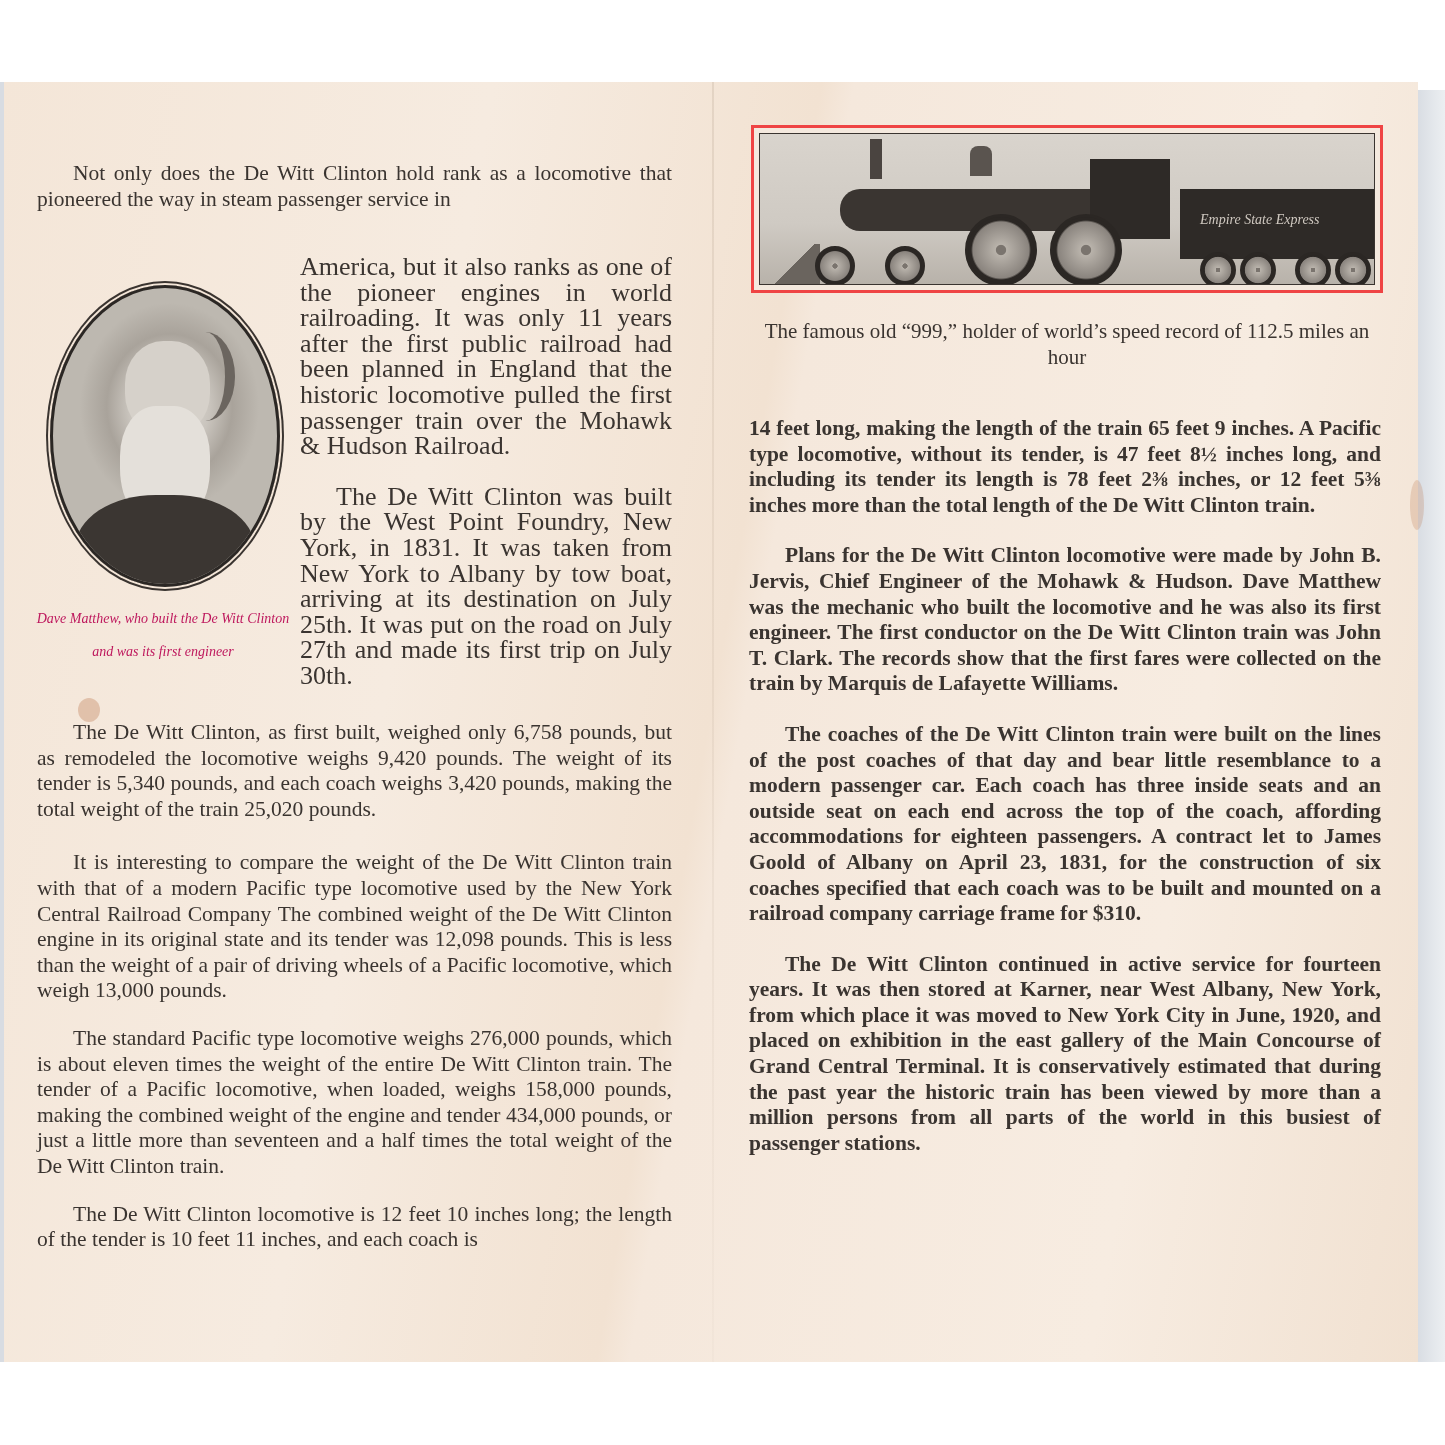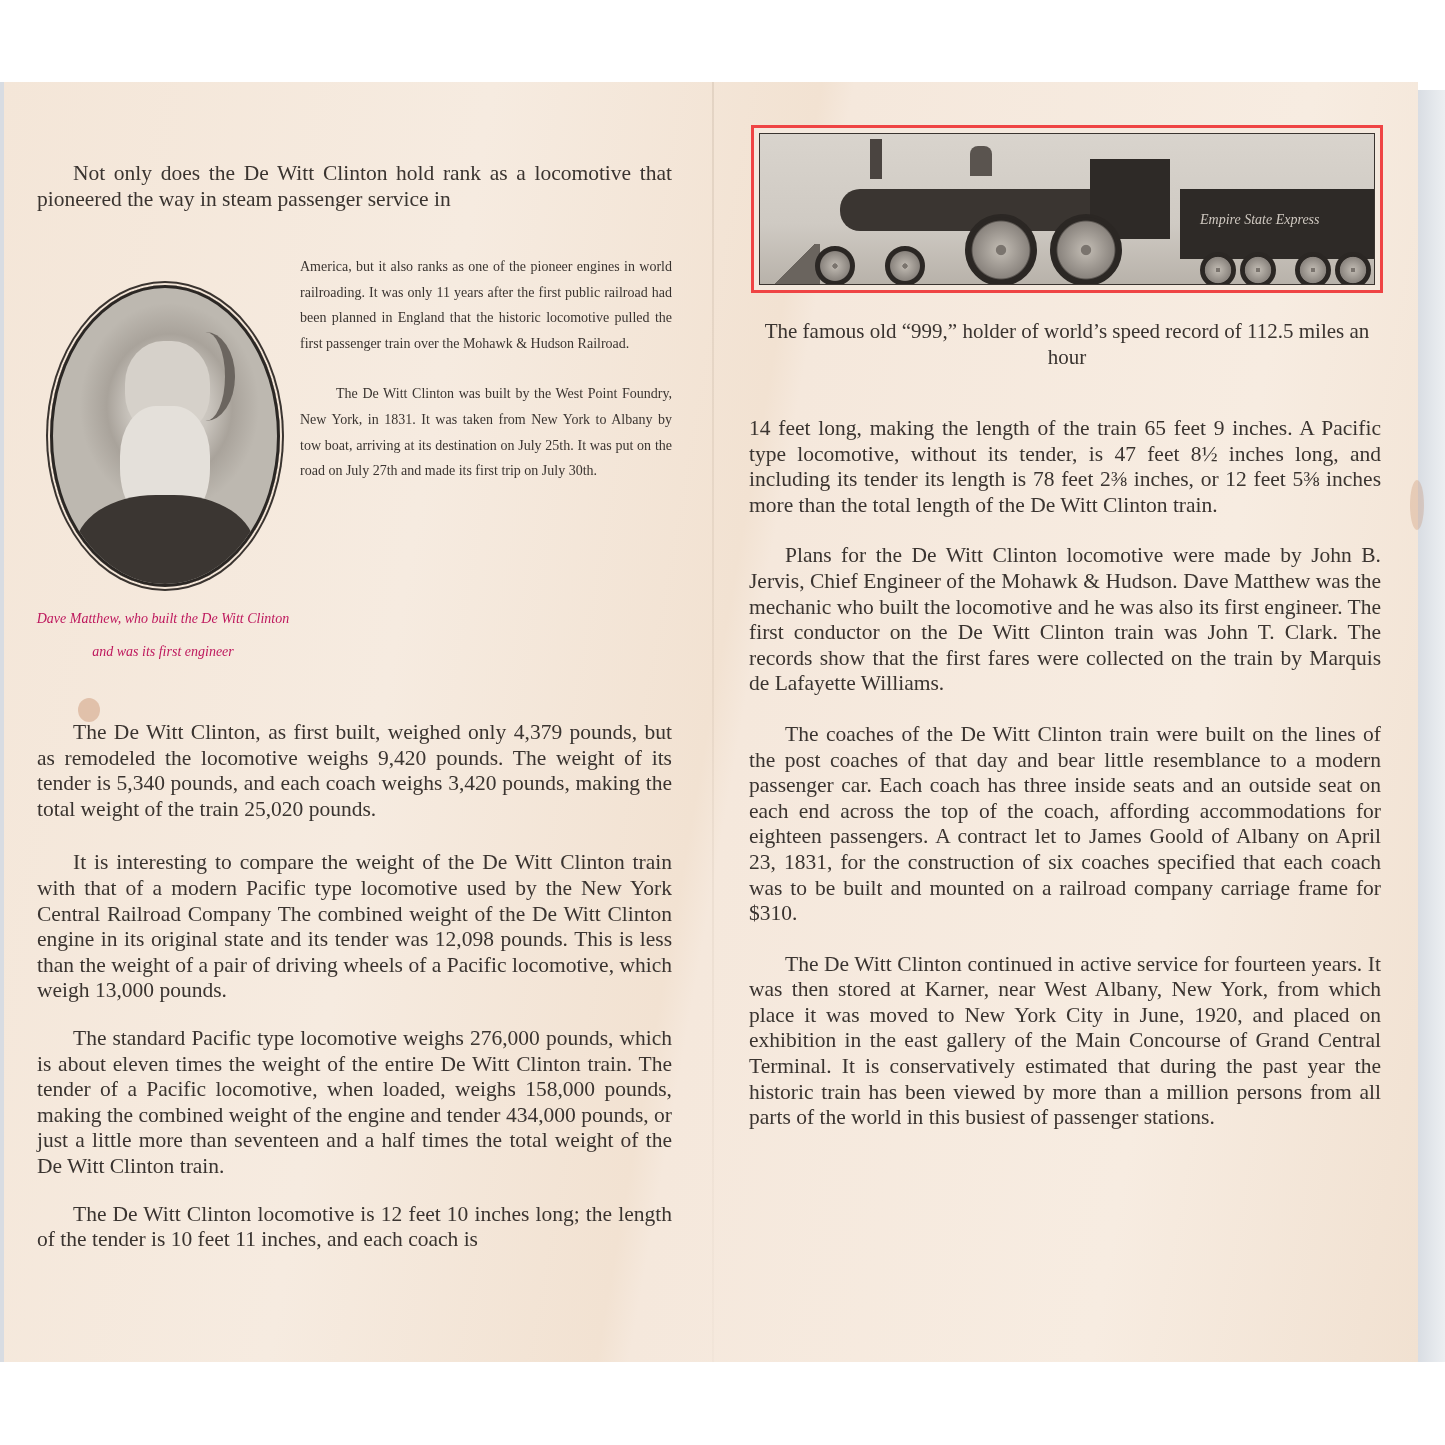--- a/index.html
+++ b/index.html
@@ -51,21 +51,21 @@
     position: absolute; left: 55%; top: 15%; width: 22%; height: 30%;
     border-right: 10px solid #6b655f; border-radius: 50%;
   }
   .caption-left {
     position: absolute; left: 32px; top: 602px; width: 262px; text-align: center;
     font-style: italic; font-size: 14px; line-height: 33px; color: #be185d;
   }
 
   .left-top { position: absolute; left: 37px; top: 124px; width: 635px; font-size: 21.5px; line-height: 25.6px; text-align: justify; }
   .left-top p { margin: 0; text-indent: 36px; }
-  .wrap-text { position: absolute; left: 300px; top: 254px; width: 372px; font-size: 14px; line-height: 25.6px; text-align: justify; }
+  .wrap-text { position: absolute; left: 300px; top: 254px; width: 372px; font-size: 26px; line-height: 25.6px; text-align: justify; }
   .wrap-text p { margin: 0; }
 
   .train-frame {
     position: absolute; left: 751px; top: 125px; width: 632px; height: 168px;
     border: 3px solid #ef4444; background: #f4e9de; box-sizing: border-box;
   }
   .train-inner {
     position: absolute; left: 5px; top: 5px; right: 5px; bottom: 5px;
     background: linear-gradient(180deg, #d9d4cd 0%, #cfcac3 60%, #b8b2aa 100%);
     border: 1px solid #3a3430; overflow: hidden;
@@ -108,21 +108,21 @@
   <div class="portrait">
     <div class="face"></div>
       <div class="hair"></div>
       <div class="beard"></div>
       <div class="coat"></div>
   </div>
 </div>
 <div class="caption-left">Dave Matthew, who built the De Witt Clinton and was its first engineer</div>
 
 <div class="col left-col" style="top:720px;">
-  <p class="indent">The De Witt Clinton, as first built, weighed only 4,379 pounds, but as remodeled the locomotive weighs 9,420 pounds. The weight of its tender is 5,340 pounds, and each coach weighs 3,420 pounds, making the total weight of the train 25,020 pounds.</p>
+  <p class="indent">The De Witt Clinton, as first built, weighed only 6,758 pounds, but as remodeled the locomotive weighs 9,420 pounds. The weight of its tender is 5,340 pounds, and each coach weighs 3,420 pounds, making the total weight of the train 25,020 pounds.</p>
   <p class="indent" style="margin-top:28px;">It is interesting to compare the weight of the De Witt Clinton train with that of a modern Pacific type locomotive used by the New York Central Railroad Company The combined weight of the De Witt Clinton engine in its original state and its tender was 12,098 pounds. This is less than the weight of a pair of driving wheels of a Pacific locomotive, which weigh 13,000 pounds.</p>
   <p class="indent" style="margin-top:22px;">The standard Pacific type locomotive weighs 276,000 pounds, which is about eleven times the weight of the entire De Witt Clinton train. The tender of a Pacific locomotive, when loaded, weighs 158,000 pounds, making the combined weight of the engine and tender 434,000 pounds, or just a little more than seventeen and a half times the total weight of the De Witt Clinton train.</p>
   <p class="indent" style="margin-top:22px;">The De Witt Clinton locomotive is 12 feet 10 inches long; the length of the tender is 10 feet 11 inches, and each coach is</p>
 </div>
 
 <div class="train-frame">
   <div class="train-inner">
     <div class="loco-stack"></div>
     <div class="loco-dome"></div>
     <div class="loco-body"></div>
@@ -135,18 +135,18 @@
     <div class="wheel" style="left:205px;top:80px;width:66px;height:66px;"></div>
     <div class="wheel" style="left:290px;top:80px;width:66px;height:66px;"></div>
     <div class="wheel" style="left:440px;top:118px;width:30px;height:30px;"></div>
     <div class="wheel" style="left:480px;top:118px;width:30px;height:30px;"></div>
     <div class="wheel" style="left:535px;top:118px;width:30px;height:30px;"></div>
     <div class="wheel" style="left:575px;top:118px;width:30px;height:30px;"></div>
   </div>
 </div>
 <div class="caption-right">The famous old “999,” holder of world’s speed record of 112.5 miles an hour</div>
 
-<div class="col right-col" style="top:416px;">
+<div class="col right-col" style="top:416px;font-weight:bold;">
   <p>14 feet long, making the length of the train 65 feet 9 inches. A Pacific type locomotive, without its tender, is 47 feet 8½ inches long, and including its tender its length is 78 feet 2⅜ inches, or 12 feet 5⅜ inches more than the total length of the De Witt Clinton train.</p>
   <p class="indent" style="margin-top:25px;">Plans for the De Witt Clinton locomotive were made by John B. Jervis, Chief Engineer of the Mohawk &amp; Hudson. Dave Matthew was the mechanic who built the locomotive and he was also its first engineer. The first conductor on the De Witt Clinton train was John T. Clark. The records show that the first fares were collected on the train by Marquis de Lafayette Williams.</p>
   <p class="indent" style="margin-top:25px;">The coaches of the De Witt Clinton train were built on the lines of the post coaches of that day and bear little resemblance to a modern passenger car. Each coach has three inside seats and an outside seat on each end across the top of the coach, affording accommodations for eighteen passengers. A contract let to James Goold of Albany on April 23, 1831, for the construction of six coaches specified that each coach was to be built and mounted on a railroad company carriage frame for $310.</p>
   <p class="indent" style="margin-top:25px;">The De Witt Clinton continued in active service for fourteen years. It was then stored at Karner, near West Albany, New York, from which place it was moved to New York City in June, 1920, and placed on exhibition in the east gallery of the Main Concourse of Grand Central Terminal. It is conservatively estimated that during the past year the historic train has been viewed by more than a million persons from all parts of the world in this busiest of passenger stations.</p>
 </div>
 
 </body></html>

